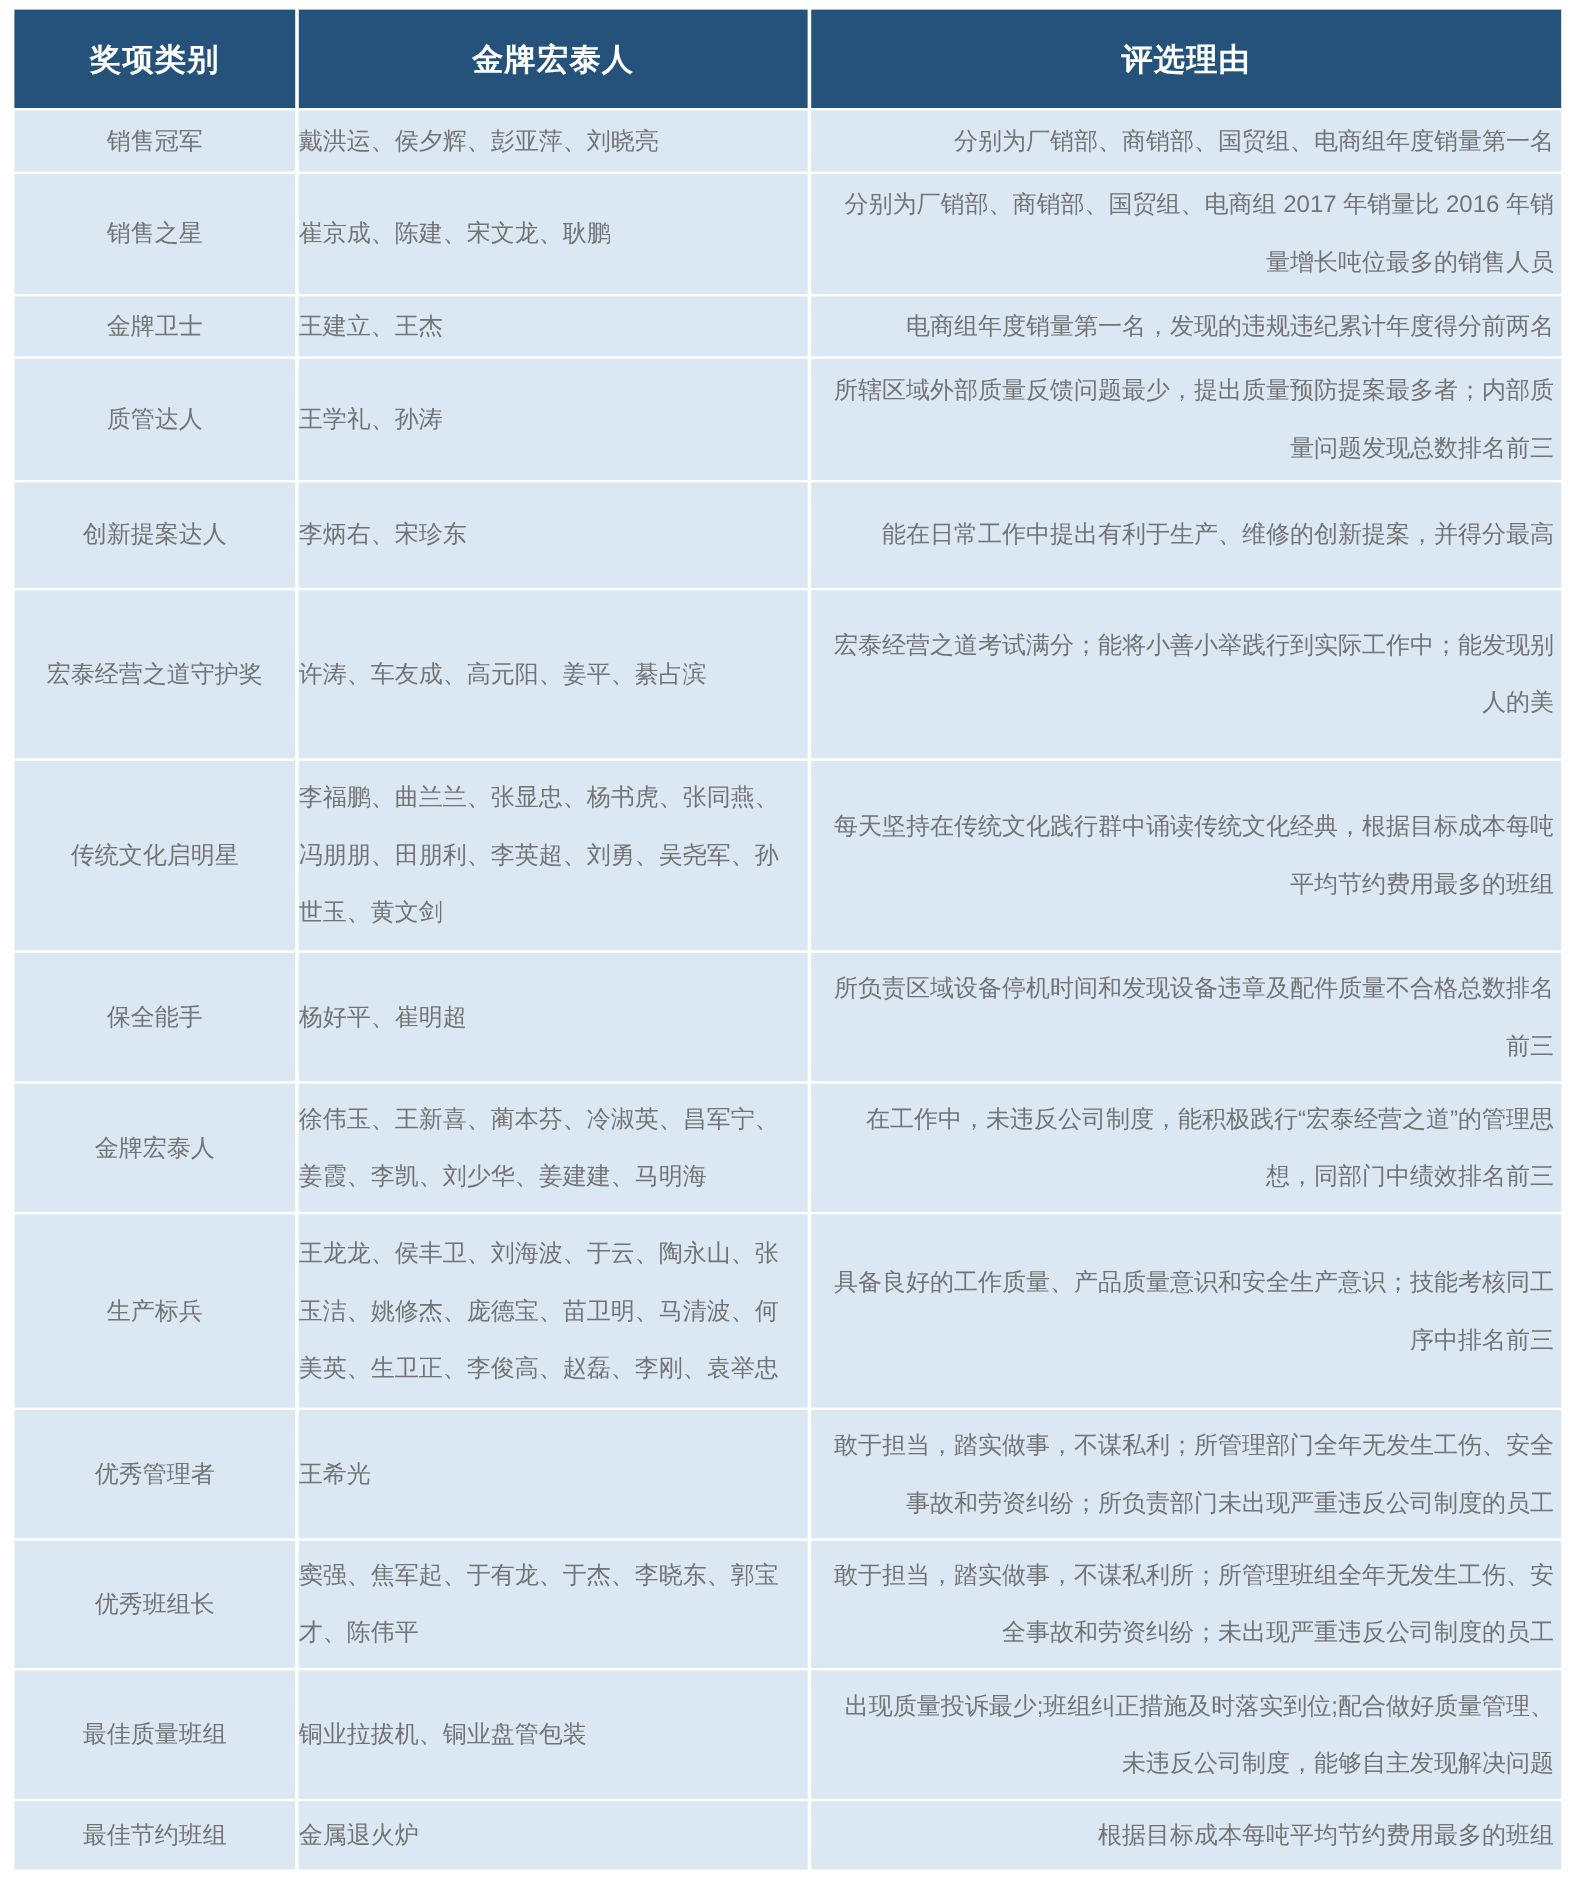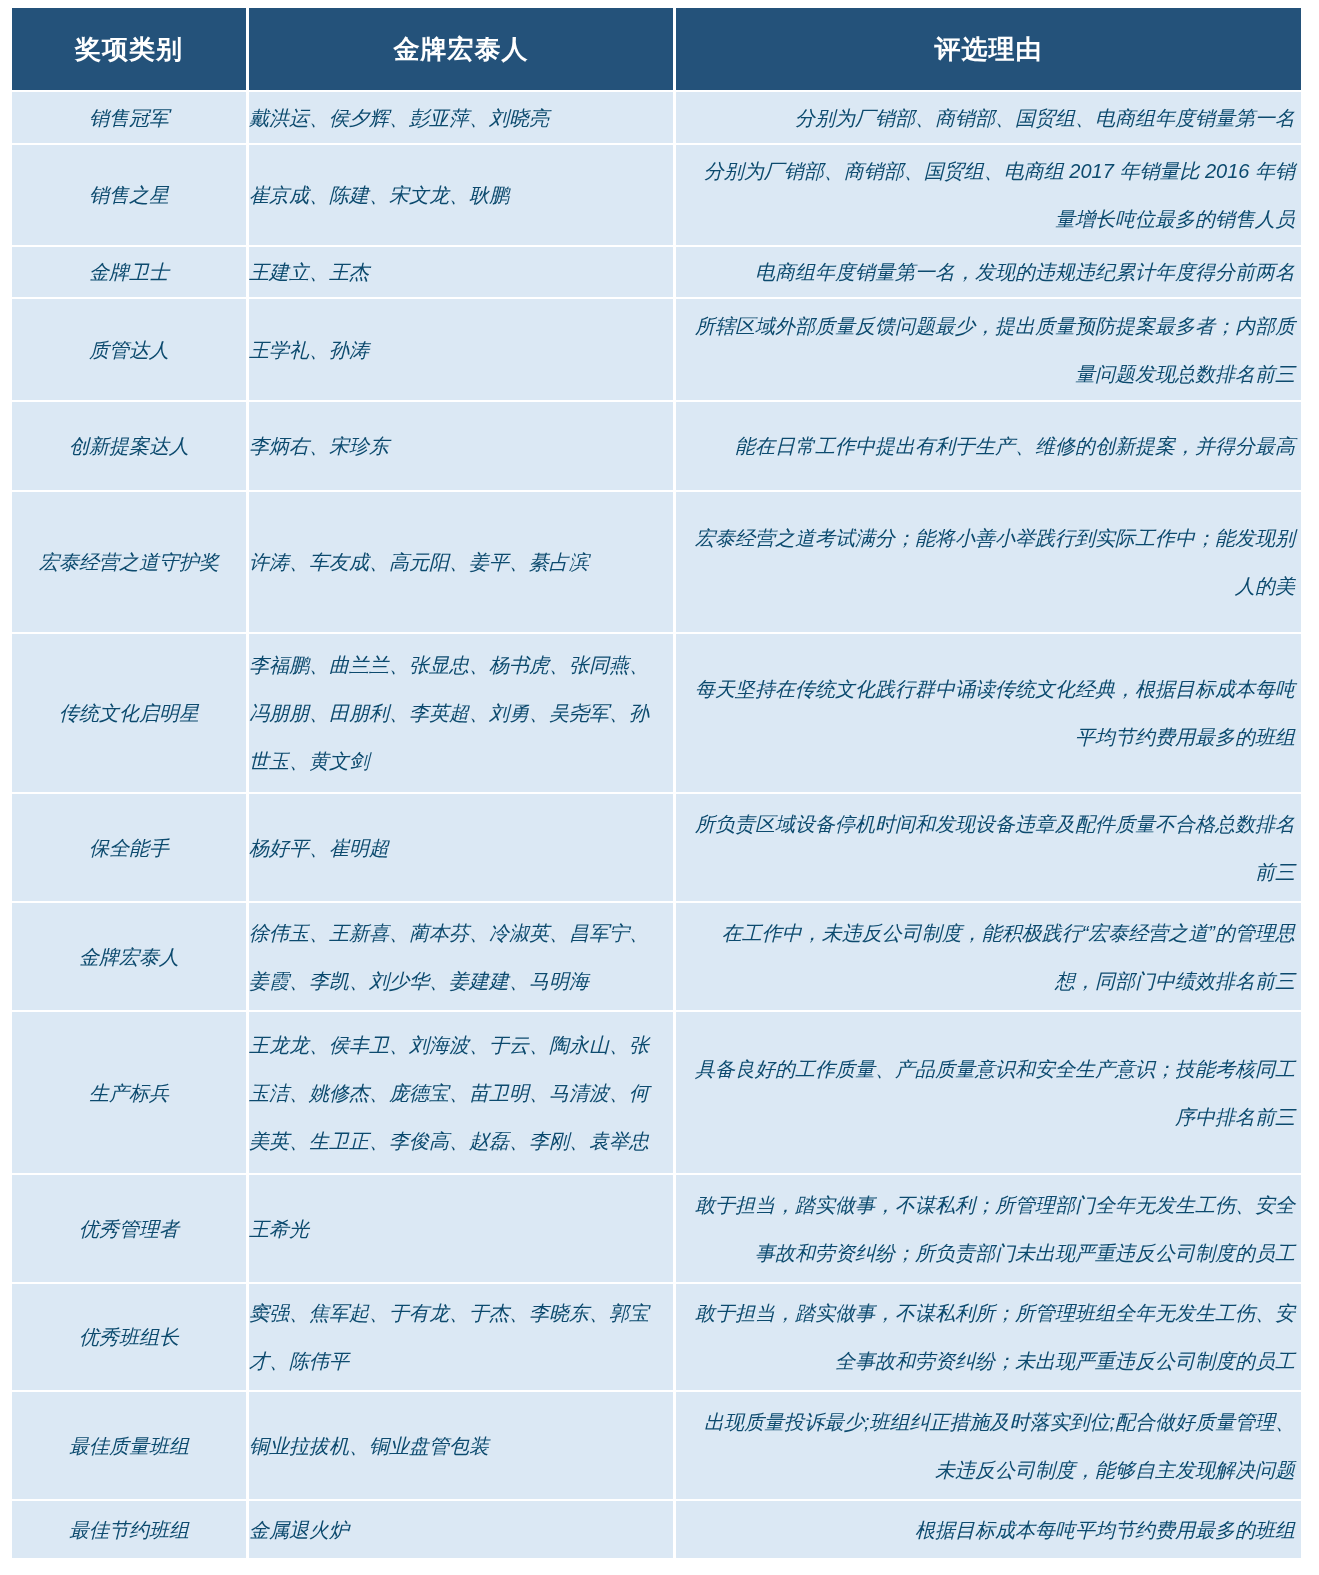--- a/index.html
+++ b/index.html
@@ -33,24 +33,23 @@
     color: #ffffff;
     font-size: 26px;
     font-weight: bold;
     text-align: center;
     height: 80px;
     letter-spacing: 1px;
     margin-top: 24px;
   }
   tbody td {
     background: #dbe8f4;
-    color: #0c4a6e;
+    color: #737373;
     font-size: 20px;
     line-height: 48px;
-    font-style: italic;
   }
   td.cat {
     text-align: center;
     padding: 0 6px;
   }
   td.winners {
     text-align: left;
     padding: 0 6px 0 0;
     word-break: break-all;
   }

